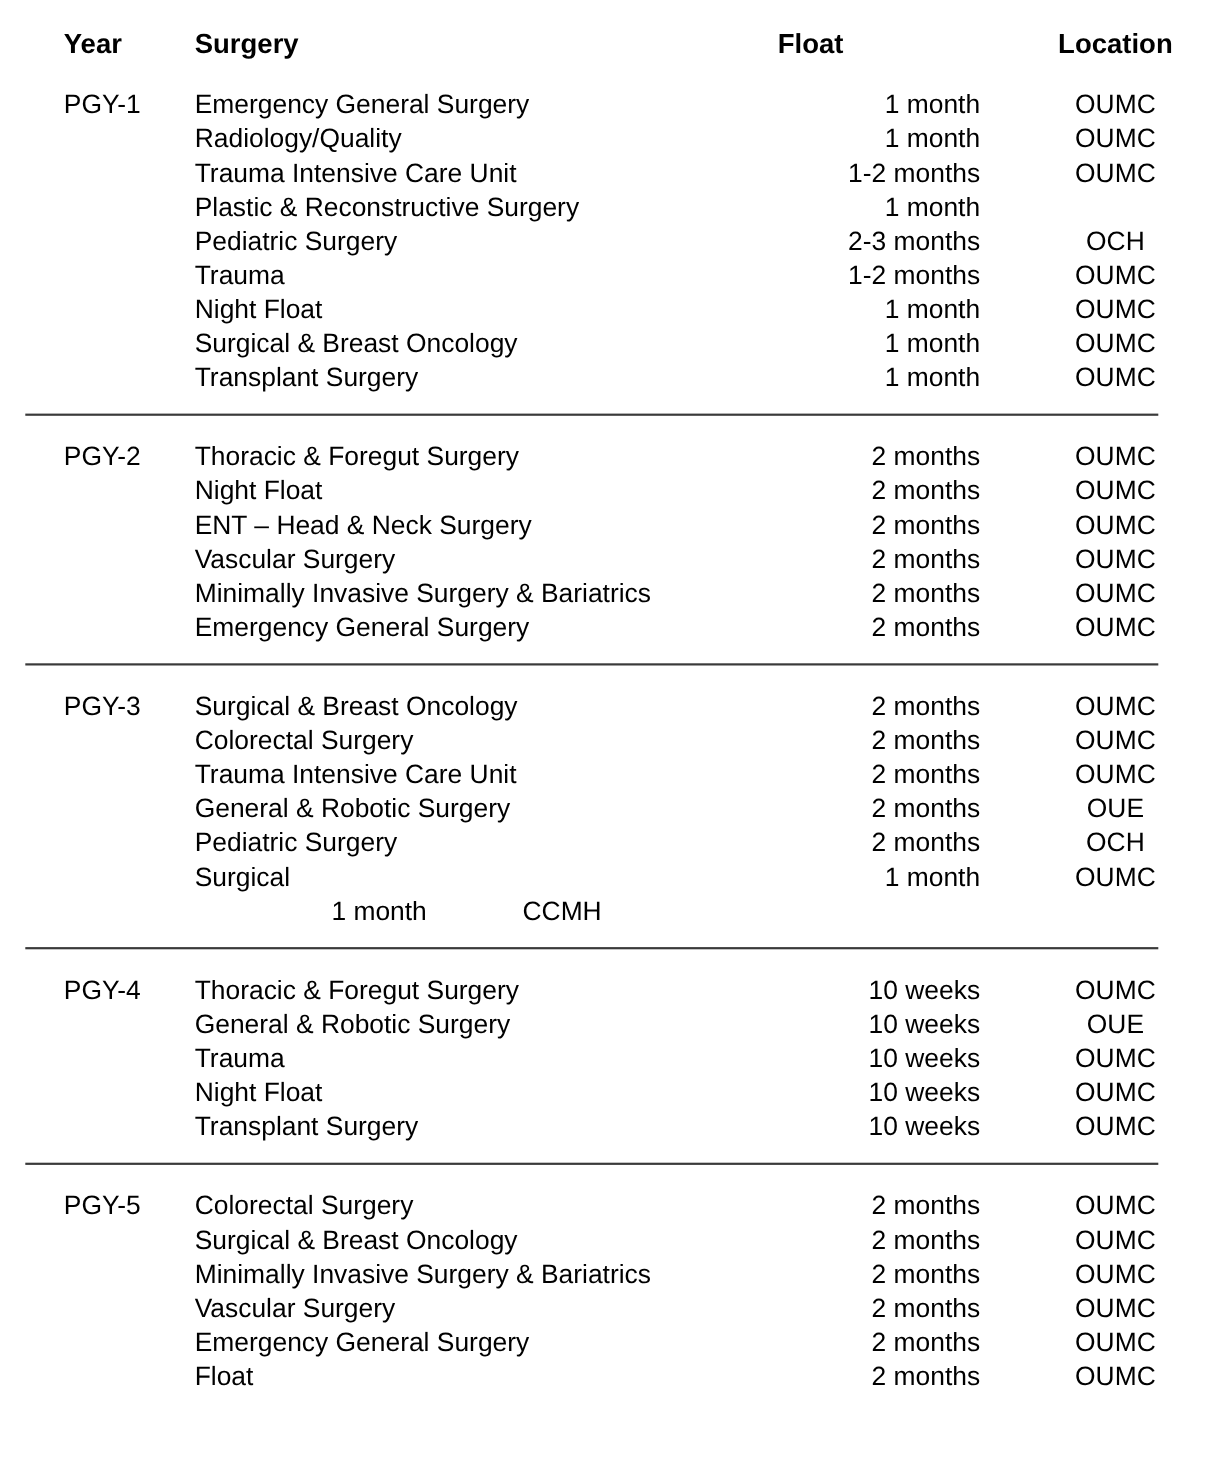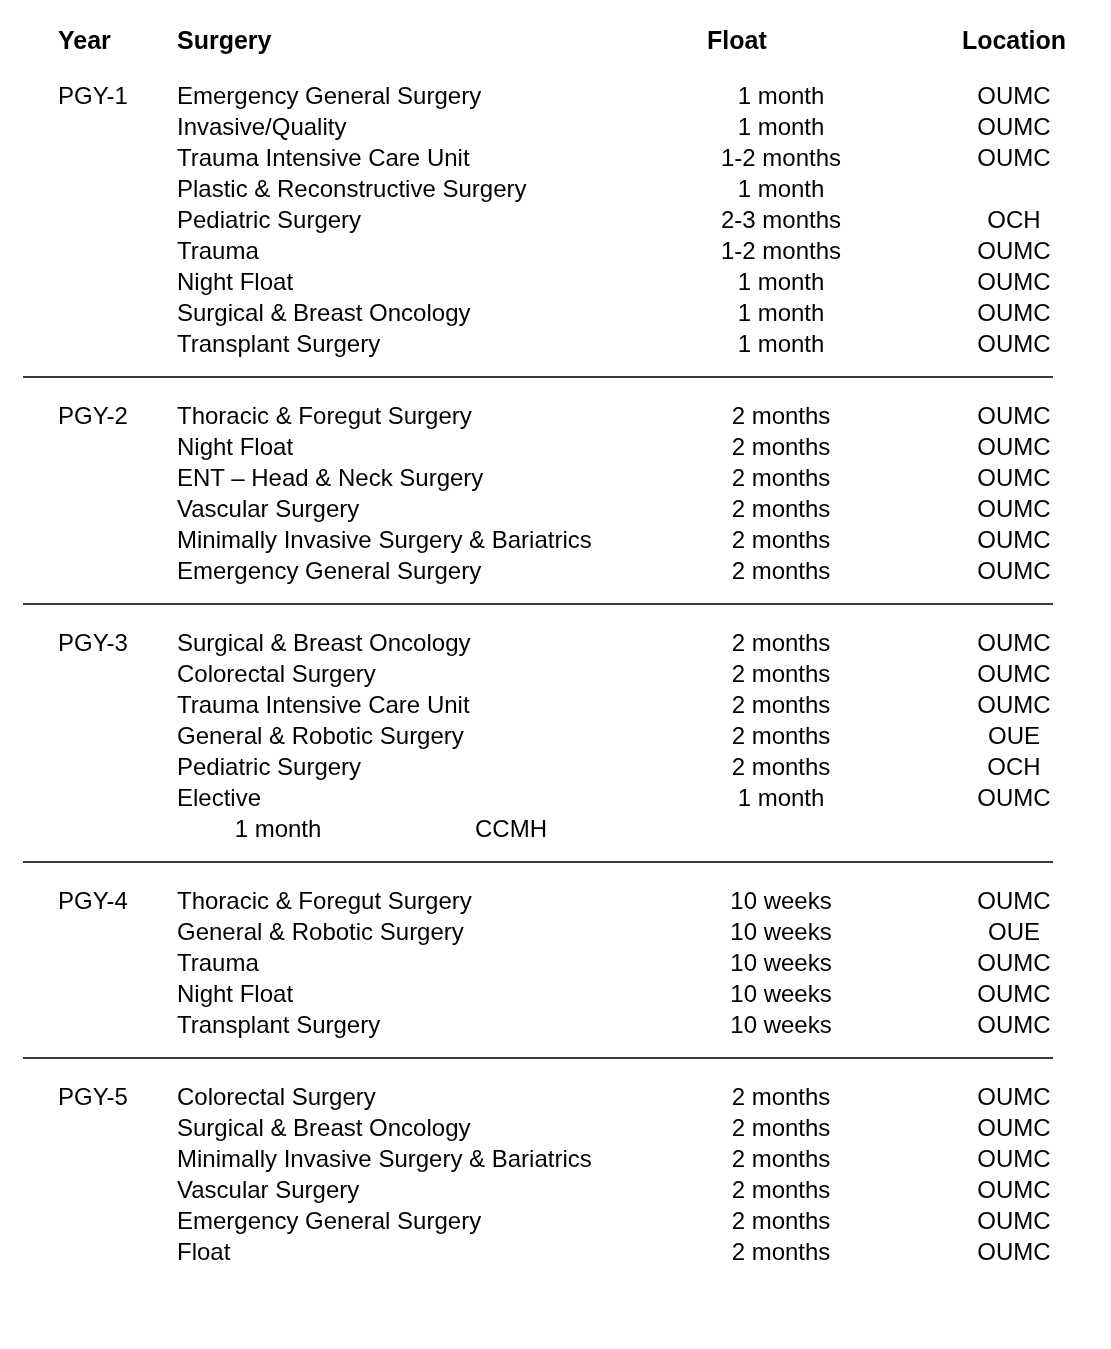--- a/index.html
+++ b/index.html
@@ -45,21 +45,21 @@
   .c-rotation {
     width: 503px;
     padding-left: 9px;
     box-sizing: border-box;
     flex: 0 0 503px;
     text-align: left;
   }
   .c-length {
     width: 230px;
     flex: 0 0 230px;
-    text-align: center;
+    text-align: right;
     padding-right: 10px;
     box-sizing: border-box;
   }
   .c-location {
     width: 226px;
     flex: 0 0 226px;
     padding-left: 0px;
     box-sizing: border-box;
     text-align: center;
   }
@@ -124,21 +124,21 @@
     <div id="groups-container">
         <div class="group">
           <div class="row body-row">
             <div class="c-year">PGY-1</div>
             <div class="c-rotation">Emergency General Surgery</div>
             <div class="c-length">1 month</div>
             <div class="c-location">OUMC</div>
           </div>
           <div class="row body-row">
             <div class="c-year"></div>
-            <div class="c-rotation">Invasive/Quality</div>
+            <div class="c-rotation">Radiology/Quality</div>
             <div class="c-length">1 month</div>
             <div class="c-location">OUMC</div>
           </div>
           <div class="row body-row">
             <div class="c-year"></div>
             <div class="c-rotation">Trauma Intensive Care Unit</div>
             <div class="c-length">1-2 months</div>
             <div class="c-location">OUMC</div>
           </div>
           <div class="row body-row">
@@ -247,21 +247,21 @@
             <div class="c-location">OUE</div>
           </div>
           <div class="row body-row">
             <div class="c-year"></div>
             <div class="c-rotation">Pediatric Surgery</div>
             <div class="c-length">2 months</div>
             <div class="c-location">OCH</div>
           </div>
           <div class="row body-row">
             <div class="c-year"></div>
-            <div class="c-rotation">Elective</div>
+            <div class="c-rotation">Surgical</div>
             <div class="c-length">1 month</div>
             <div class="c-location">OUMC</div>
           </div>
           <div class="row body-row">
             <div class="c-year"></div>
             <div class="c-length">1 month</div>
             <div class="c-location">CCMH</div>
           </div>
         </div>
         <div class="group-gap-bottom"></div>

